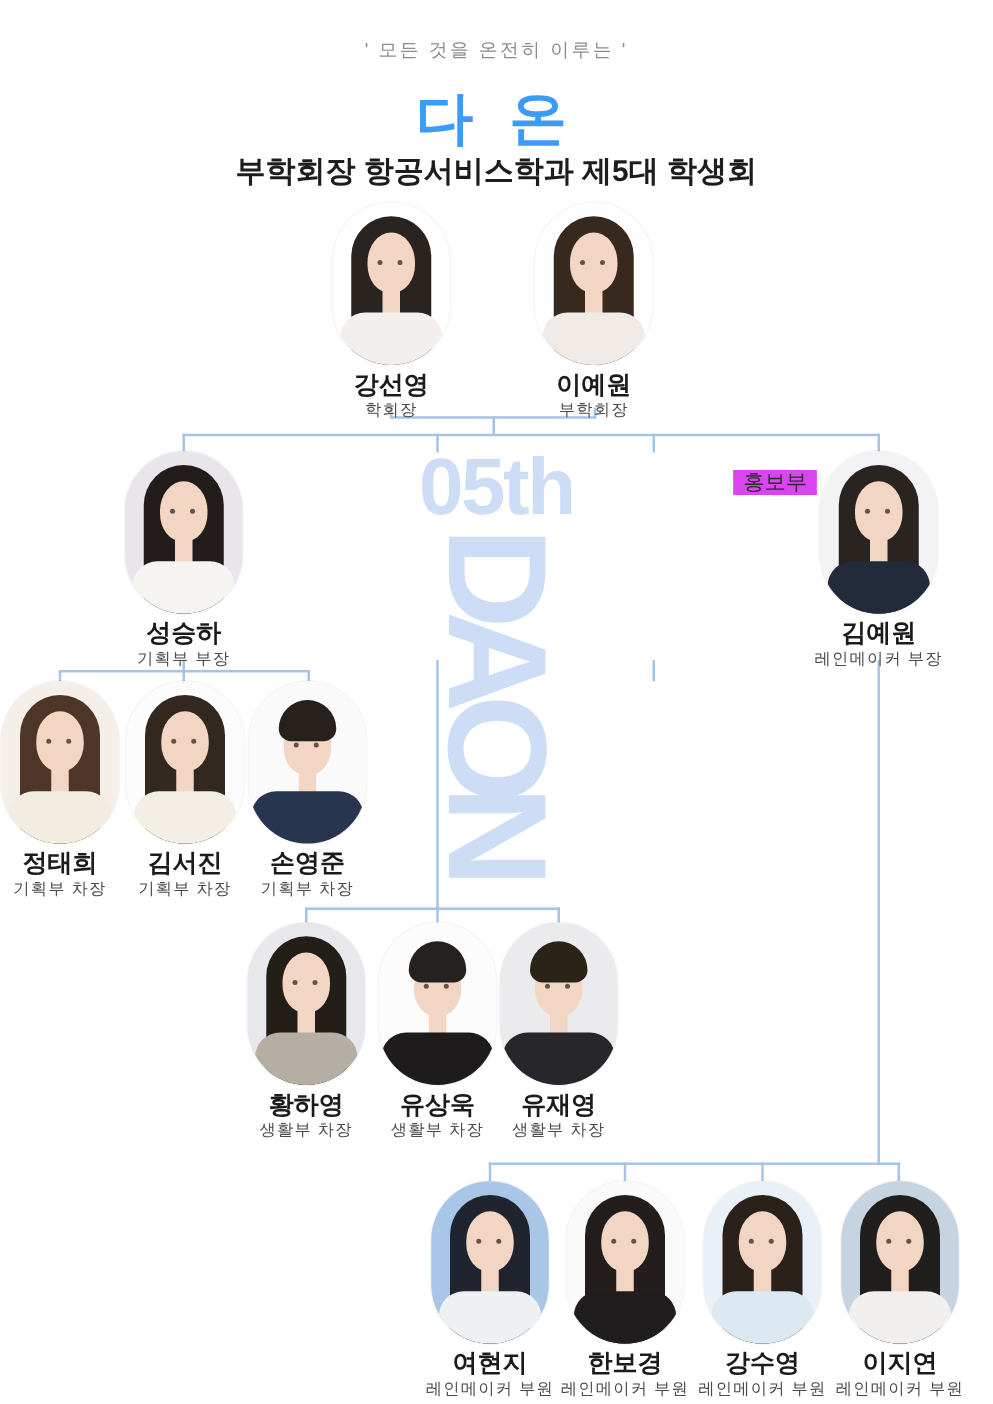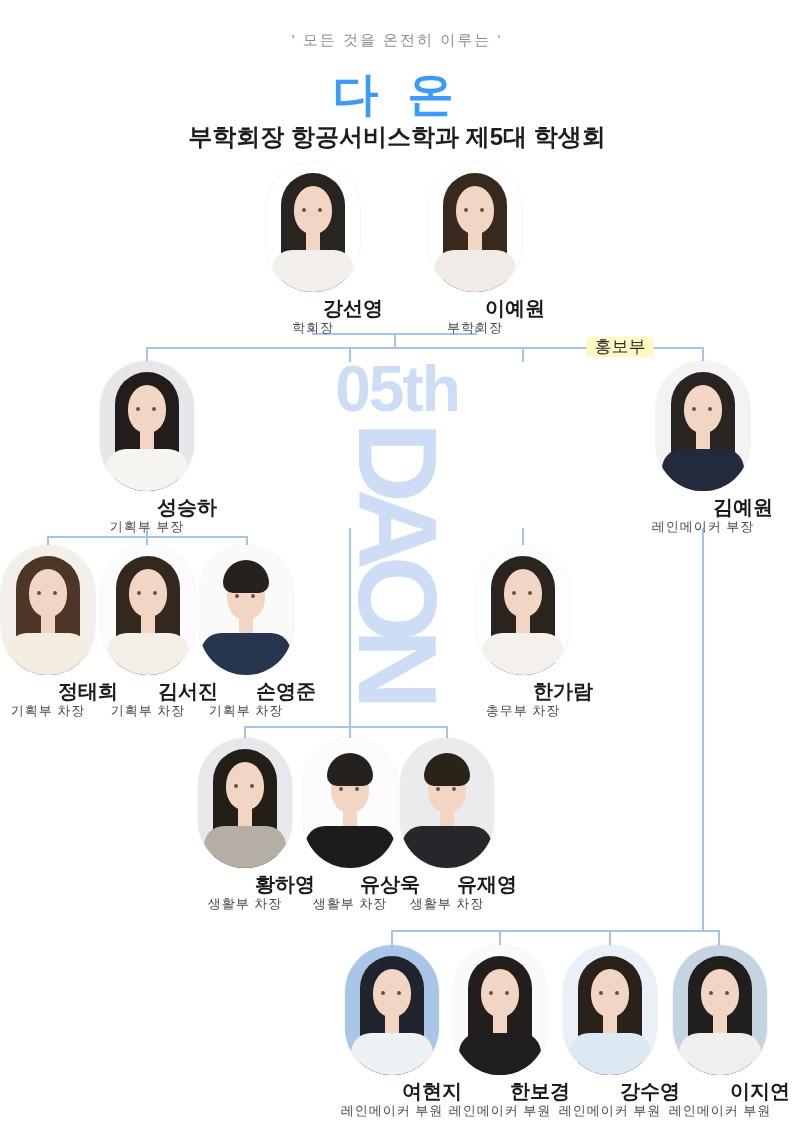--- a/index.html
+++ b/index.html
@@ -18,42 +18,42 @@
   .wm{position:absolute;left:0;right:0;top:352px;margin:auto;width:170px;z-index:0;
       display:flex;flex-direction:column;align-items:center;color:var(--watermark);}
   .wm-1{font-size:64px;font-weight:bold;letter-spacing:-2px;line-height:74px;}
   .wm-2{writing-mode:vertical-rl;text-orientation:sideways;font-size:112px;
         font-weight:bold;letter-spacing:-14px;line-height:118px;margin-top:-4px;}
 
   
   .ln{position:absolute;background:var(--line);z-index:1;}
   .ln.h{height:2px;} .ln.v{width:2px;}
 
-  .dept{position:absolute;transform:translateX(-50%);z-index:3;background:#fef9c3;
+  .dept{position:absolute;transform:translateX(-50%);z-index:3;background:#d946ef;
         padding:0 8px;font-family:"Liberation Serif","DejaVu Serif",serif;
-        font-size:17px;line-height:20px;color:#2b2b2b;}
+        font-size:17px;line-height:20px;color:#2b2b2b;margin-top:39px;}
 
   
   .person{position:absolute;width:140px;text-align:center;z-index:2;}
   .photo{position:relative;width:94px;height:130px;margin:0 auto;border-radius:47px;
          overflow:hidden;background:var(--bg,#fff);box-shadow:0 0 0 1px rgba(0,0,0,.04);}
   .hair{position:absolute;left:50%;transform:translateX(-50%);background:var(--hairc);}
   .long .hair{top:11px;width:64px;height:140px;border-radius:32px 32px 24px 24px;z-index:1;}
   .short .hair{top:15px;width:46px;height:33px;border-radius:23px 23px 10px 10px;z-index:5;}
   .neck{position:absolute;left:50%;transform:translateX(-50%);top:64px;width:14px;height:30px;
         background:var(--skin);z-index:2;}
   .bodyc{position:absolute;left:50%;transform:translateX(-50%);bottom:0;width:82px;height:42px;
         background:var(--cloth);border-radius:20px 20px 0 0;z-index:3;}
   .short .bodyc{width:90px;}
   .face{position:absolute;left:50%;transform:translateX(-50%);top:24px;width:38px;height:48px;
         background:var(--skin);border-radius:50% 50% 46% 46%;z-index:4;}
   .short .face{top:27px;}
   .face::before{content:"";position:absolute;top:46%;left:22%;width:4px;height:4px;
         border-radius:50%;background:rgba(40,25,18,.7);box-shadow:16px 0 0 rgba(40,25,18,.7);}
-  .pname{margin-top:5px;font-size:20px;font-weight:bold;color:var(--name);line-height:22px;text-align:right;}
+  .pname{margin-top:5px;font-size:20px;font-weight:bold;color:var(--name);line-height:22px;}
   .prole{margin-top:1px;font-size:13px;letter-spacing:1px;color:var(--role);line-height:16px;}
 
   
   .p0{left:243px;top:162px}.p1{left:405px;top:162px}
   .p2{left:77px;top:361px}.p3{left:280px;top:361px}.p4{left:453px;top:361px}.p5{left:633px;top:361px}
   .p6{left:-22px;top:545px}.p7{left:78px;top:545px}.p8{left:176px;top:545px}.p9{left:453px;top:545px}
   .p10{left:175px;top:738px}.p11{left:280px;top:738px}.p12{left:377px;top:738px}
   .p13{left:322px;top:945px}.p14{left:430px;top:945px}.p15{left:540px;top:945px}.p16{left:650px;top:945px}
 </style>
 </head>
@@ -176,30 +176,20 @@
     <div class="photo" style="--bg: #fafafa; --hairc: #26211c; --cloth: #28354e;">
       <div class="hair"></div>
       <div class="neck"></div>
       <div class="bodyc"></div>
       <div class="face"></div>
     </div>
     <div class="pname">손영준</div>
     <div class="prole">기획부 차장</div>
   </div>
 
-  <div class="person p9 long">
-    <div class="photo" style="--bg: #fdfdfd; --hairc: #2a231e; --cloth: #f4f0ec;">
-      <div class="hair"></div>
-      <div class="neck"></div>
-      <div class="bodyc"></div>
-      <div class="face"></div>
-    </div>
-    <div class="pname">한가람</div>
-    <div class="prole">총무부 차장</div>
-  </div>
 
   <div class="person p10 long">
     <div class="photo" style="--bg: #e8e7ec; --hairc: #231e18; --cloth: #b5aea4;">
       <div class="hair"></div>
       <div class="neck"></div>
       <div class="bodyc"></div>
       <div class="face"></div>
     </div>
     <div class="pname">황하영</div>
     <div class="prole">생활부 차장</div>

